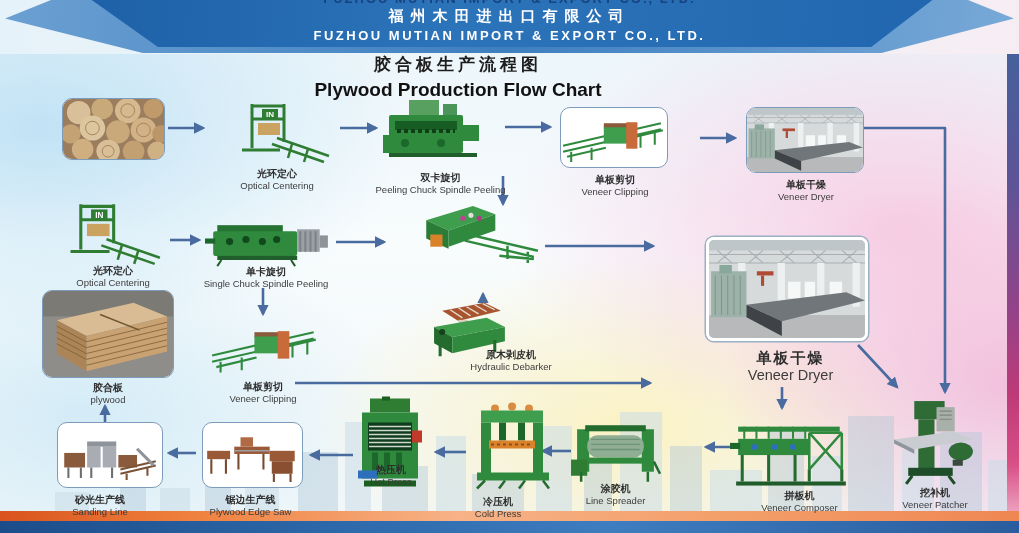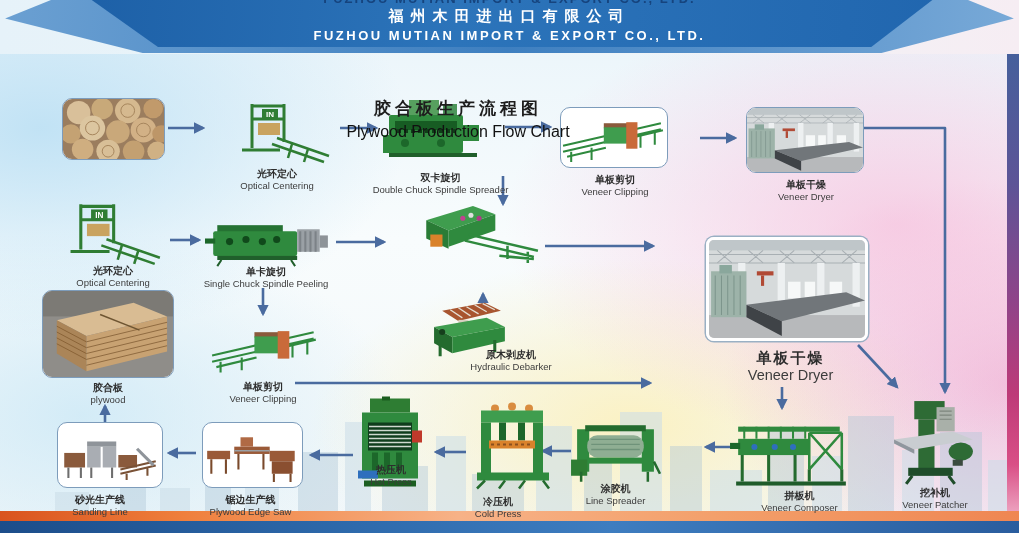--- a/index.html
+++ b/index.html
@@ -26,23 +26,23 @@
     clip-path:polygon(5% 0,95% 0,99.5% 35%,86.5% 100%,14% 100%,.5% 35%);
     background:linear-gradient(95deg,#6ba0d2,#3e7fc0 50%,#79aad8);}
   .ribbon-dark{position:absolute;left:0;top:0;width:100%;height:47px;text-align:center;color:#fff;
     clip-path:polygon(9% 0,91.5% 0,85.5% 100%,15.5% 100%);
     background:linear-gradient(95deg,#1a5ca3,#2c74ba 45%,#1f64ad);}
   .clipped-line{position:absolute;top:-9px;left:0;width:100%;text-align:center;
     font-weight:bold;font-size:13px;letter-spacing:2px;color:#16447e;}
   .company-cn{margin-top:7px;font-weight:bold;font-size:15px;letter-spacing:7px;}
   .company-en{margin-top:2px;font-weight:bold;font-size:13px;letter-spacing:2.5px;}
 
-  .title-block{position:absolute;left:0;top:53px;width:916px;text-align:center;z-index:7;margin-top:44px;}
+  .title-block{position:absolute;left:0;top:53px;width:916px;text-align:center;z-index:7;}
   .t-cn{font-weight:bold;font-size:17px;letter-spacing:4px;color:#1d1d1d;}
-  .t-en{font-weight:normal;font-size:16px;color:#111;margin-top:3px;}
+  .t-en{font-weight:bold;font-size:19px;color:#111;margin-top:3px;}
 
   
   .pbox{position:absolute;border:1.6px solid #7d9cbb;border-radius:10px;background:#fff;
     overflow:hidden;z-index:4;box-sizing:border-box;}
   .pbox svg{display:block;width:100%;height:100%;}
   .bigframe{position:absolute;border:3px solid #fff;box-shadow:0 0 0 1.5px #9ab0c4;border-radius:8px;
     overflow:hidden;z-index:4;box-sizing:border-box;}
   .bigframe svg{display:block;width:100%;height:100%;}
   .mach{position:absolute;z-index:4;}
   .mach svg{display:block;width:100%;height:100%;}
@@ -188,21 +188,21 @@
       <line x1="14" y1="35" x2="72" y2="35" stroke="#0e3f17" stroke-width="4" stroke-dasharray="4 3"></line>
       <rect x="80" y="29" width="16" height="16" fill="#2f8a3e"></rect>
       <rect x="0" y="39" width="10" height="18" fill="#2f8a3e"></rect>
       <circle cx="22" cy="47" r="4" fill="#1c672a"></circle>
         <circle cx="58" cy="47" r="4" fill="#1c672a"></circle>
       <rect x="6" y="57" width="88" height="4" fill="#205f2b"></rect>
     </svg>
   </div>
   <div class="lbl" style="left:368px;top:172px;width:145px">
     <span class="cn">双卡旋切</span>
-    <span class="en">Double Chuck Spindle Spreader</span>
+    <span class="en">Peeling Chuck Spindle Peeling</span>
   </div>
 
   <div class="pbox" style="left:560px;top:107px;width:108px;height:61px">
     <svg viewBox="0 0 104 56">
       <g stroke="#2f8a3e" stroke-width="2" fill="none">
         <path d="M2 36 L98 14 M2 42 L98 20 M6 47 L44 38 M62 30 L100 21"></path>
         <path d="M10 42 V52 M30 38 V50 M78 26 V38 M92 23 V35"></path>
       </g>
       <rect x="42" y="14" width="24" height="5" fill="#8a5a3c"></rect>
       <rect x="42" y="18" width="24" height="16" fill="#3f9d4e"></rect>

